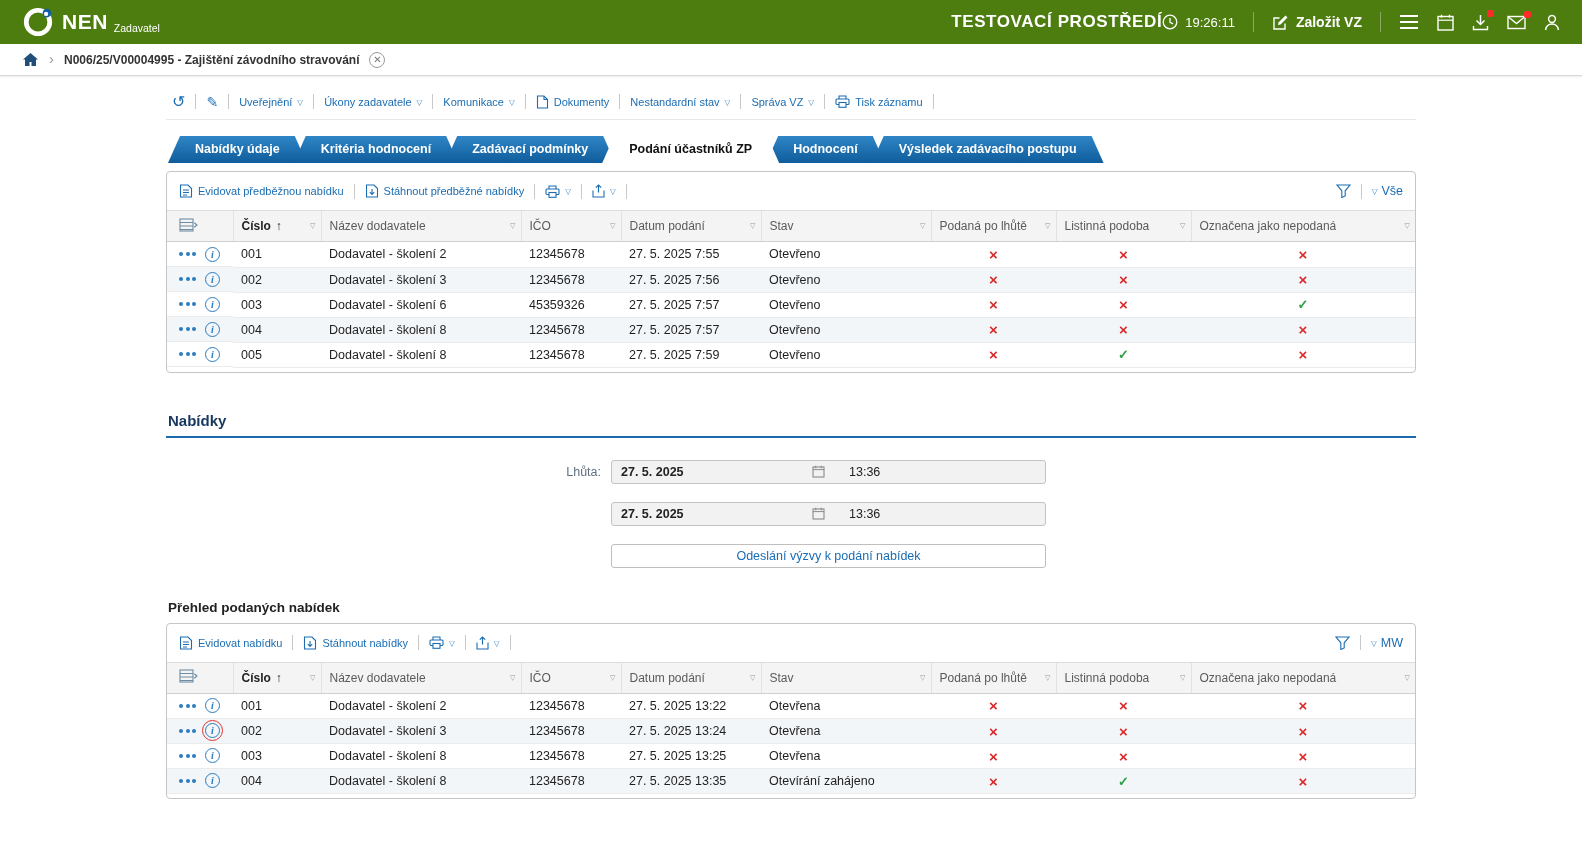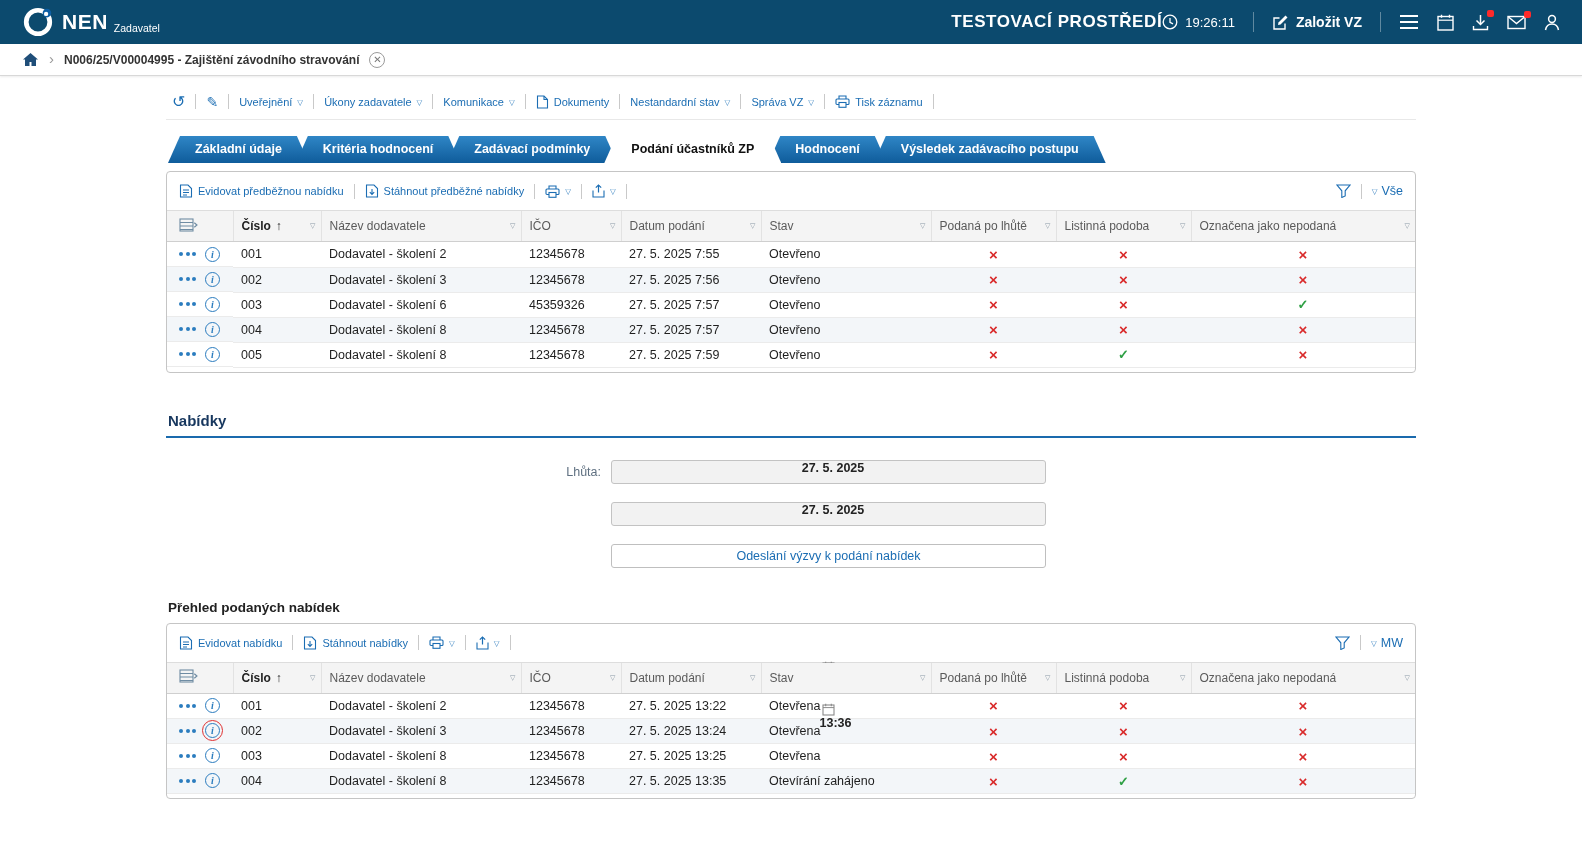--- a/index.html
+++ b/index.html
@@ -5,21 +5,21 @@
   * { box-sizing: border-box; margin: 0; padding: 0; }
   html,body { width:100%; }
   body {
     font-family: "Liberation Sans", sans-serif;
     background:#ffffff; color:#222; font-size:12.5px;
     min-height:856px; position:relative;
   }
 
   
   .topbar {
-    height:44px; background:#0c4a6e; color:#fff;
+    height:44px; background:#4d7c0f; color:#fff;
     display:flex; align-items:center; padding:0 22px;
   }
   .brand { display:flex; align-items:center; gap:8px; min-width:180px; }
   .brand-name { font-size:21px; font-weight:bold; letter-spacing:.5px; }
   .brand-sub { font-size:10.5px; margin-top:12px; margin-left:-2px; }
   .env-title { flex:1; text-align:right; font-size:17px; font-weight:bold; letter-spacing:.6px; }
   .top-right { display:flex; align-items:center; gap:18px; }
   .top-sep { width:1px; height:20px; background:rgba(255,255,255,.35); }
   .clock-group { display:flex; align-items:center; gap:7px; font-size:13px; }
   .create-vz { display:flex; align-items:center; gap:7px; font-size:14px; font-weight:bold; cursor:pointer; }
@@ -112,24 +112,24 @@
   
   .section-title {
     margin-top:39px; font-size:15px; font-weight:bold; color:#17375e;
     border-bottom:2px solid #1a6aad; padding:0 0 7px 2px;
   }
   .form { margin-top:22px; display:grid; grid-template-columns:445px 435px 1fr; row-gap:18px; align-items:center; }
   .form-label { grid-column:1; text-align:right; padding-right:10px; color:#5f7081; font-size:12.5px; }
   .form-ctrl { grid-column:2; }
   .dt-input {
     display:flex; align-items:center; height:24px;
-    background:#f2f2f2; border:1px solid #c3c3c3; border-radius:3px; cursor:text;flex-direction:column;
+    background:#f2f2f2; border:1px solid #c3c3c3; border-radius:3px; cursor:text;
   }
   .dt-date { flex:0 0 200px; padding-left:9px; font-weight:bold; color:#222; }
-  .dt-time { flex:1; padding-left:14px; font-weight:bold; color:#222; }
+  .dt-time { flex:1; padding-left:24px; font-weight:normal; color:#222; }
   .cal-icon { display:inline-flex; flex:0 0 auto; }
   .send-btn {
     grid-column:2; width:100%; height:24px; background:#fff; border:1px solid #bfbfbf;
     border-radius:3px; color:#1b6db3; font-size:12.5px; font-family:inherit; cursor:pointer;
   }
   .warning { grid-column:2; text-align:center; color:#e60000; font-weight:bold; font-size:12.5px; margin-top:8px; }
 
   .sub-title { margin-top:32px; font-size:13.5px; font-weight:bold; color:#222; padding-left:2px; }
 
   svg { display:block; }
@@ -269,21 +269,21 @@
               <rect x="4" y="7.5" width="7" height="4.8" fill="#fff" stroke="#1b6db3" stroke-width="1.1"></rect>
             </svg>
           </span>
           <span>Tisk záznamu</span>
         </a>
         <span class="sep"></span>
       </span>
   </div>
 
   <div class="tabs" id="tabs">
-      <div class="tab">Základní údaje</div>
+      <div class="tab">Nabídky údaje</div>
       <div class="tab">Kritéria hodnocení</div>
       <div class="tab">Zadávací podmínky</div>
       <div class="tab active">Podání účastníků ZP</div>
       <div class="tab">Hodnocení</div>
       <div class="tab">Výsledek zadávacího postupu</div>
     </div>
 
   <section class="panel">
     <div class="panel-toolbar">
       <a class="tb-link">

